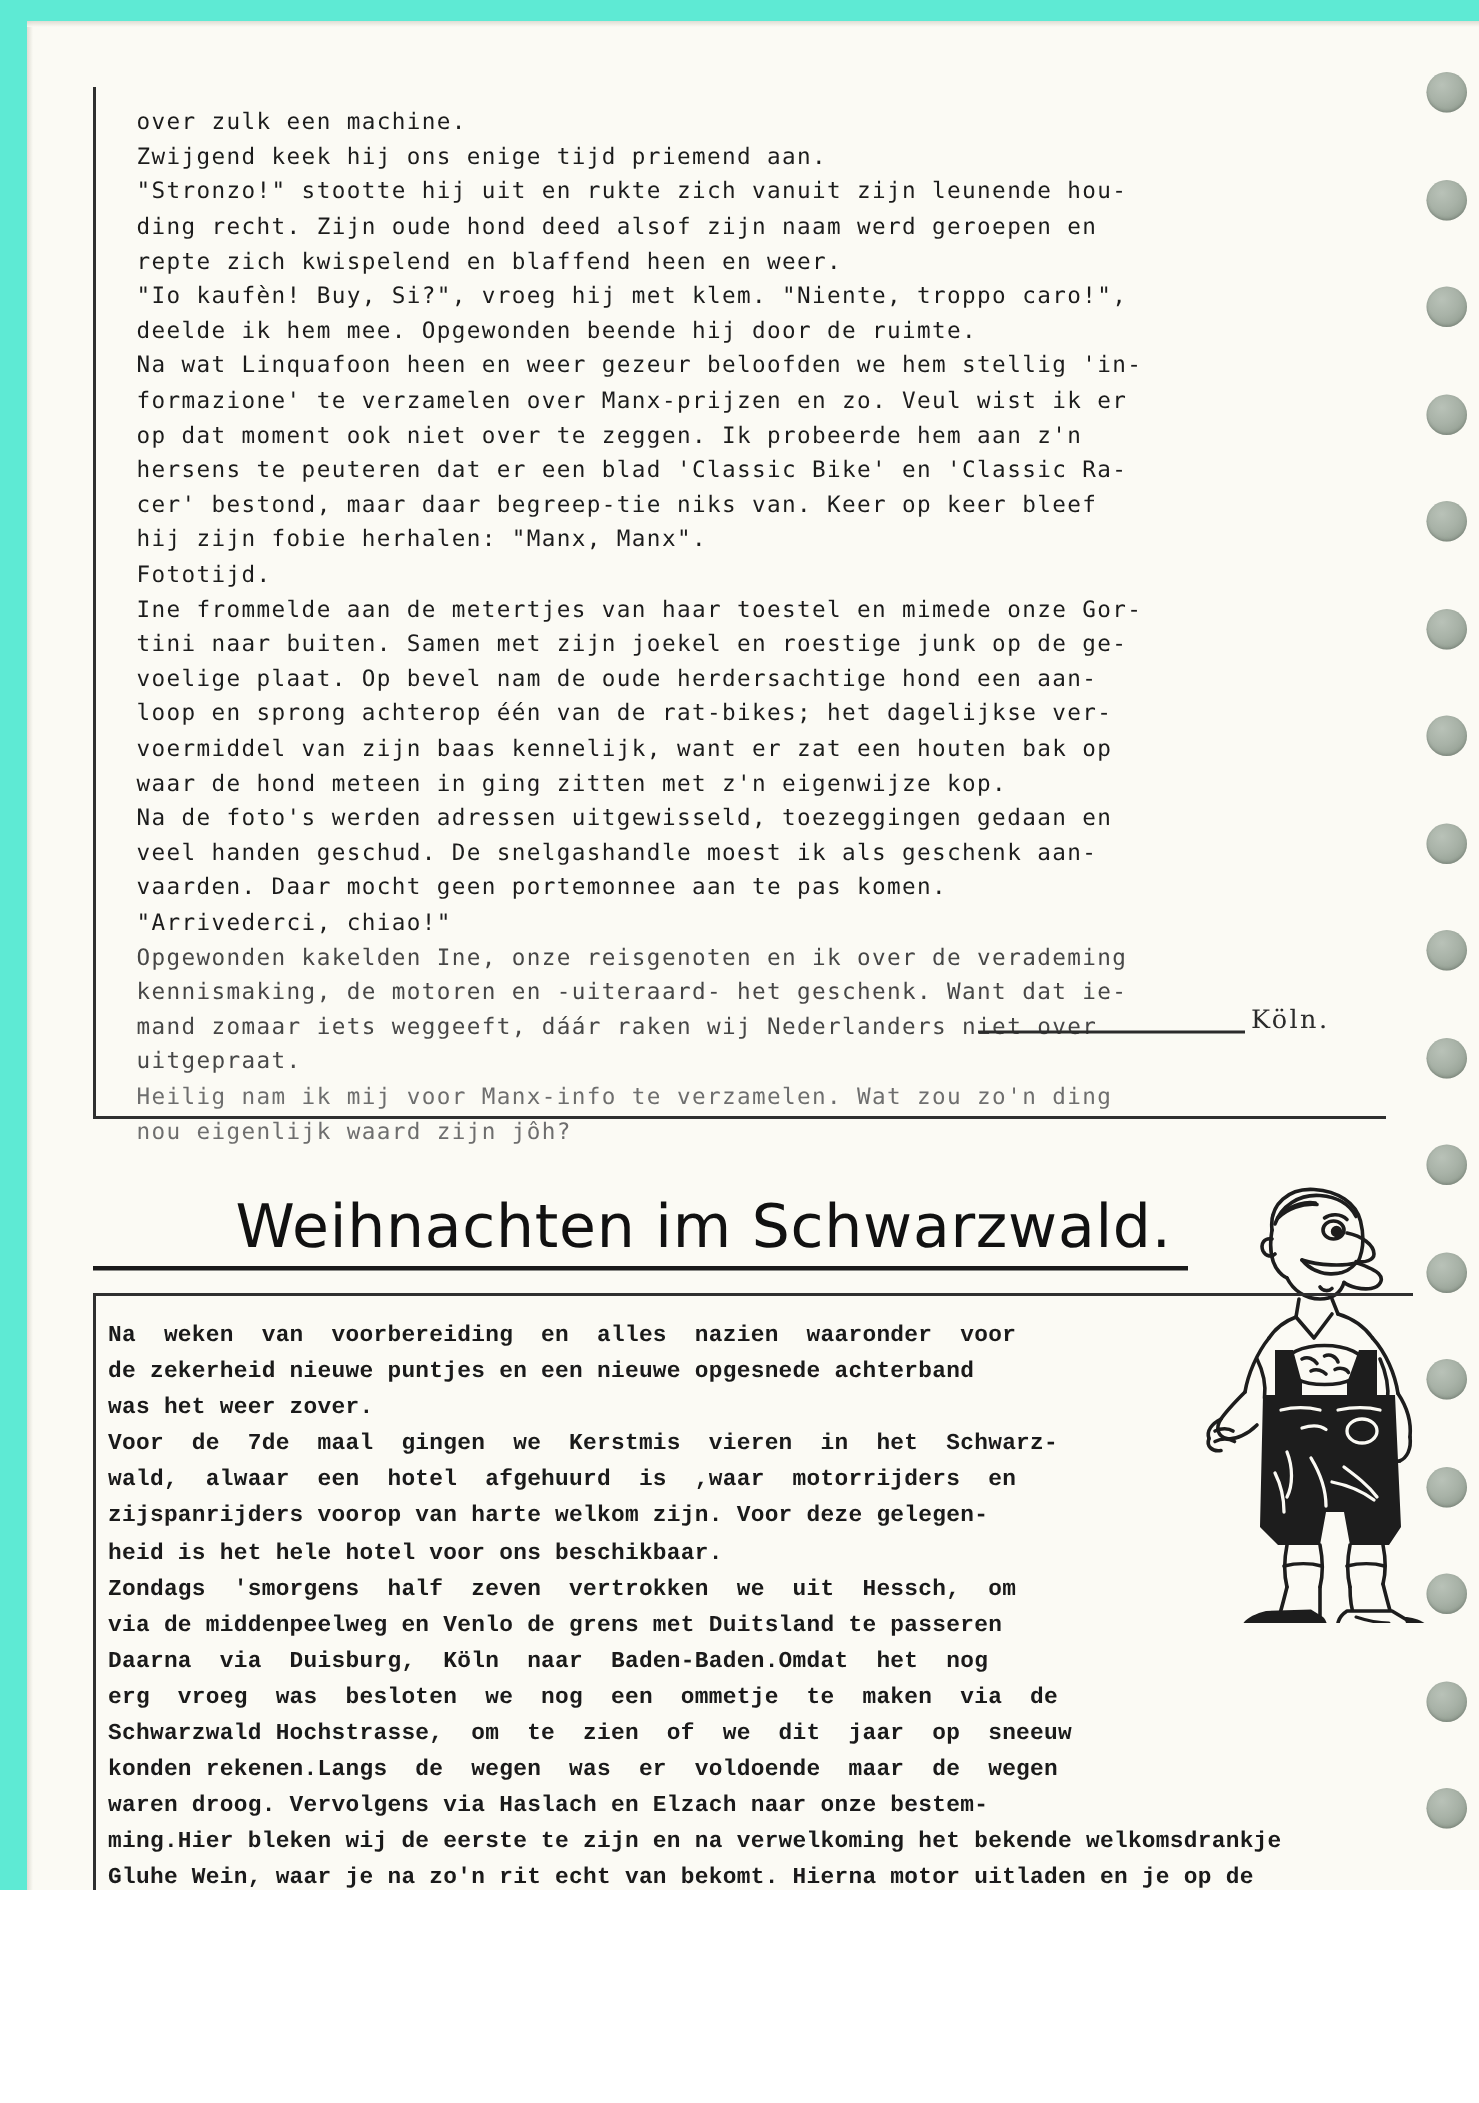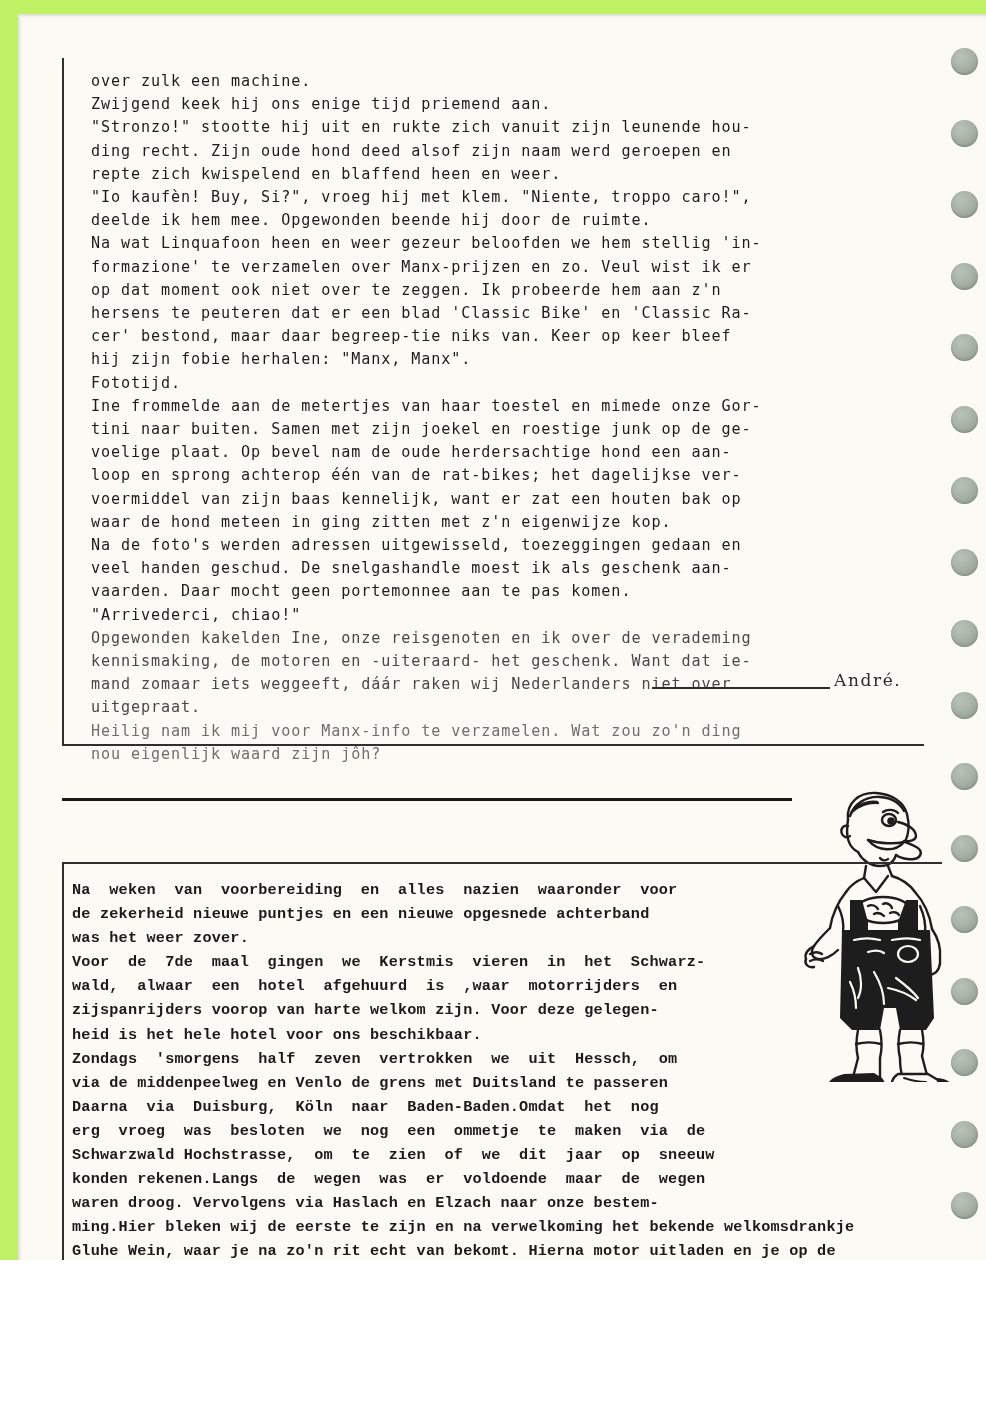--- a/index.html
+++ b/index.html
@@ -5,21 +5,21 @@
 <style>
   html, body {
     margin: 0;
     padding: 0;
     background: #ffffff;
   }
   .page {
     position: relative;
     width: 986px;
     height: 1260px;
-    background: #bef264;
+    background: #5eead4;
     overflow: hidden;
     font-family: "Liberation Mono", "DejaVu Sans Mono", monospace;
   }
   
   .paper {
     position: absolute;
     left: 18px;
     top: 14px;
     right: 0px;
     bottom: 0px;
@@ -245,24 +245,25 @@
 <span class="fade1">Opgewonden kakelden Ine, onze reisgenoten en ik over de verademing
 kennismaking, de motoren en -uiteraard- het geschenk. Want dat ie-
 mand zomaar iets weggeeft, dáár raken wij Nederlanders niet over
 uitgepraat.</span>
 <span class="fade3">Heilig nam ik mij voor Manx-info te verzamelen. Wat zou zo'n ding
 nou eigenlijk waard zijn jôh?</span></div>
   </div>
 
   <div class="signature-row" style="left:62px;">
     <div class="sig-rule"></div>
-    <div class="sig-name">André.</div>
+    <div class="sig-name">Köln.</div>
   </div>
 
   <div class="heading-wrap">
+    <div class="heading-text">Weihnachten im Schwarzwald.</div>
     <div class="heading-rule"></div>
   </div>
 
   <div class="illustration">
     <svg width="190" height="300" viewBox="0 0 190 300" xmlns="http://www.w3.org/2000/svg">
       <g fill="none" stroke="#1d1d1d" stroke-width="2.4" stroke-linecap="round" stroke-linejoin="round">
 
         <path d="M60 38 C58 20 72 10 88 11 C104 12 116 20 119 32 C122 44 120 54 117 60"></path>
         <path d="M117 60 C122 62 128 64 131 67 C135 71 132 76 126 77 C120 78 112 76 108 73"></path>
         <path d="M108 73 C106 80 100 84 92 84 C82 84 74 78 70 70"></path>

